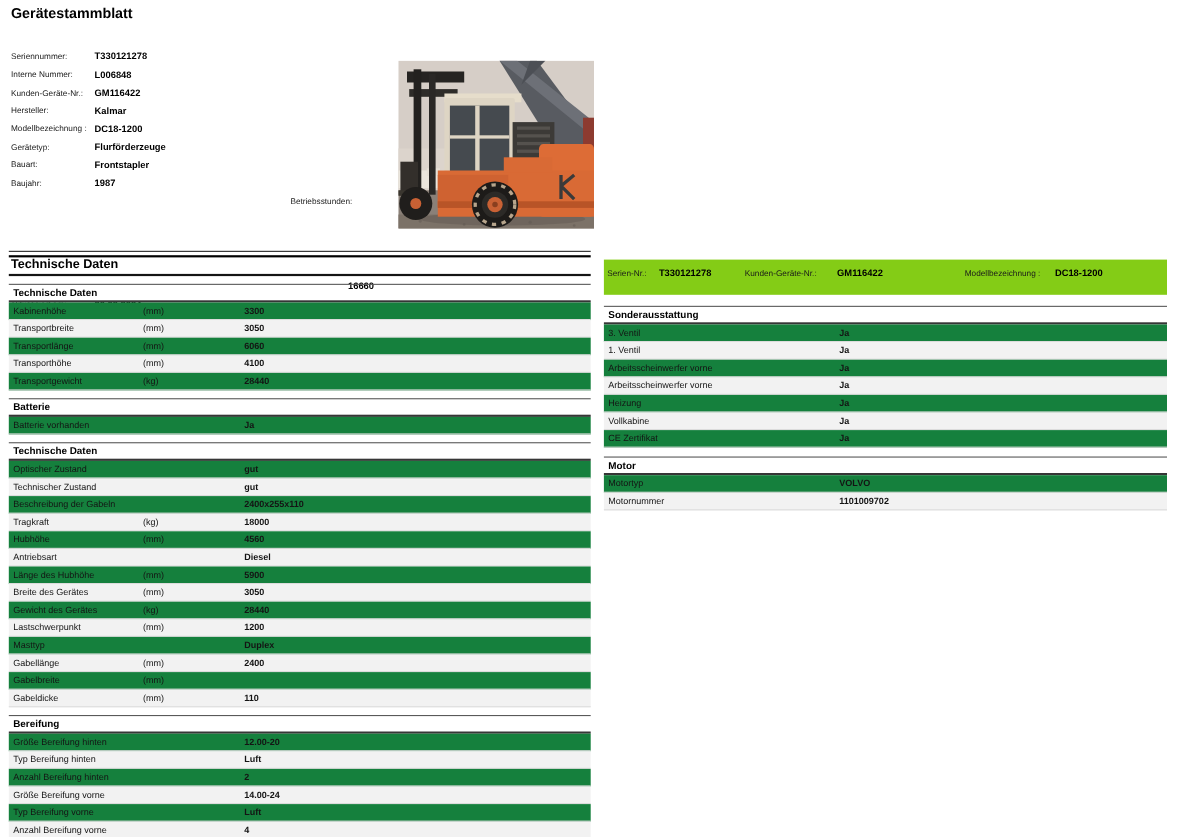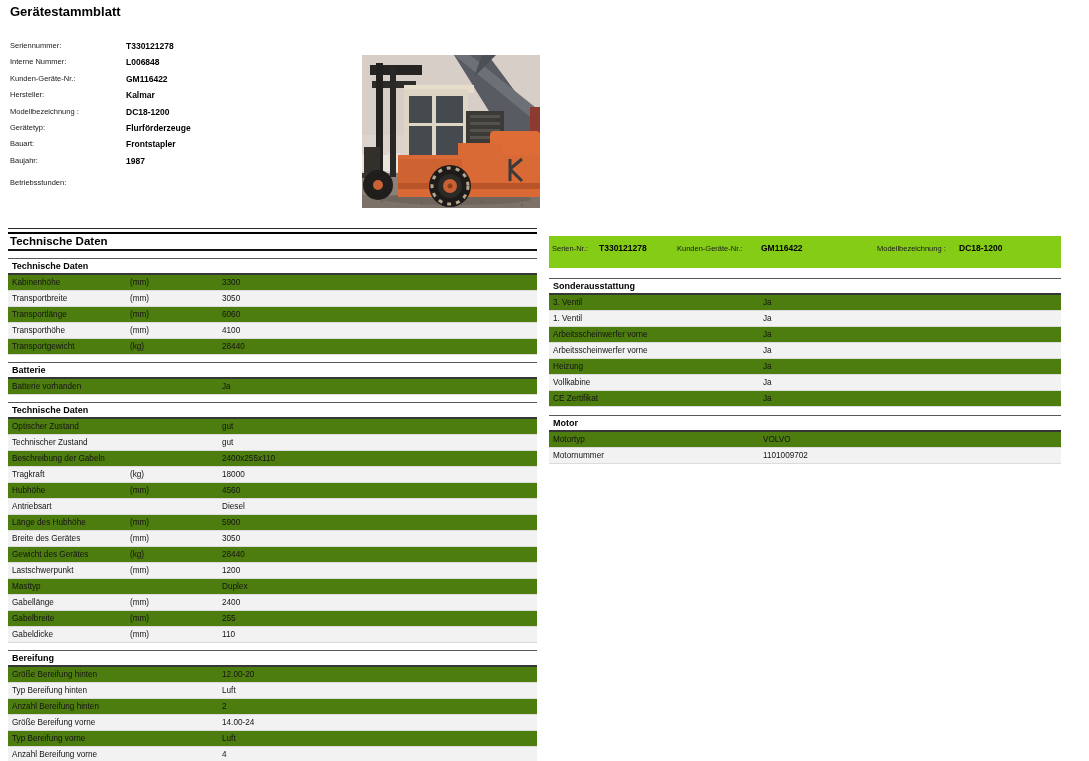--- a/index.html
+++ b/index.html
@@ -4,45 +4,45 @@
 <style>
   html,body{margin:0;padding:0;background:#fff;}
   .page{position:relative;width:1061px;height:761px;background:#fff;overflow:hidden;
         font-family:"Liberation Sans",sans-serif;color:#141414;}
 
   
   .page-title{position:absolute;left:10px;top:4px;font-size:13px;font-weight:bold;color:#000;}
 
   
   .header-fields{position:absolute;left:10px;top:40px;width:330px;}
-  .hf-row{display:flex;align-items:flex-start;min-height:16.4px;gap:40px;}
+  .hf-row{display:flex;align-items:flex-end;min-height:16.4px;}
   .hf-row.gap-above{margin-top:6px;flex-direction:column;}
   .hf-label{width:76px;flex:0 0 76px;font-size:7.5px;line-height:9.5px;color:#1a1a1a;padding-top:1px;}
   .hf-value{font-size:8.5px;font-weight:bold;line-height:10px;color:#000;padding-top:1px;}
 
   
   .photo{position:absolute;left:362px;top:55px;width:178px;height:153px;overflow:hidden;}
   .photo svg{display:block;}
 
   
   .thin-rule{position:absolute;left:8px;top:228px;width:529px;height:1px;background:#262626;}
   .left-col{position:absolute;left:8px;top:232px;width:529px;}
   .main-title{border-top:2.5px solid #000;border-bottom:2px solid #141414;
               padding:1px 0 2px 2px;font-size:11.5px;line-height:12px;font-weight:bold;color:#000;}
 
   .sub-table{margin-top:7px;}
   .sub-table:first-of-type{margin-top:7px;}
   .sub-heading{border-top:1px solid #595959;border-bottom:2px solid #363636;
                padding:2px 0 1px 4px;font-size:9px;line-height:11px;font-weight:bold;color:#000;}
   .t-row{display:flex;height:15px;line-height:15px;font-size:8.2px;
-         border-bottom:1px solid #dcdcdc;background:#4d7c0f;}
+         border-bottom:1px solid #dcdcdc;background:#15803d;}
   .t-row:nth-child(even){background:#f2f2f2;}
   .t-label{flex:0 0 118px;padding-left:4px;white-space:nowrap;}
   .t-unit{flex:0 0 92px;white-space:nowrap;}
-  .t-value{flex:1;white-space:nowrap;}
+  .t-value{flex:1;white-space:nowrap;font-weight:bold;}
 
   
   .right-col{position:absolute;left:549px;top:236px;width:533px;}
   .info-bar{position:relative;height:32px;background:#84cc16;}
   .info-field{position:absolute;top:0;display:flex;align-items:flex-start;padding-top:8px;}
   .info-field:nth-child(1){left:3px;}
   .info-field:nth-child(2){left:128px;}
   .info-field:nth-child(3){left:328px;}
   .if-label{font-size:7.5px;line-height:9px;color:#1a1a1a;}
   .info-field:nth-child(1) .if-label{width:47px;flex:0 0 47px;}
@@ -272,21 +272,20 @@
     <span class="t-value">Duplex</span>
   </div>
             <div class="t-row">
     <span class="t-label">Gabellänge</span>
     <span class="t-unit">(mm)</span>
     <span class="t-value">2400</span>
   </div>
             <div class="t-row">
     <span class="t-label">Gabelbreite</span>
     <span class="t-unit">(mm)</span>
-    <span class="t-value">255</span>
   </div>
             <div class="t-row">
     <span class="t-label">Gabeldicke</span>
     <span class="t-unit">(mm)</span>
     <span class="t-value">110</span>
   </div>
           </div>
   </section>
         <section class="sub-table">
     <div class="sub-heading">Bereifung</div>

